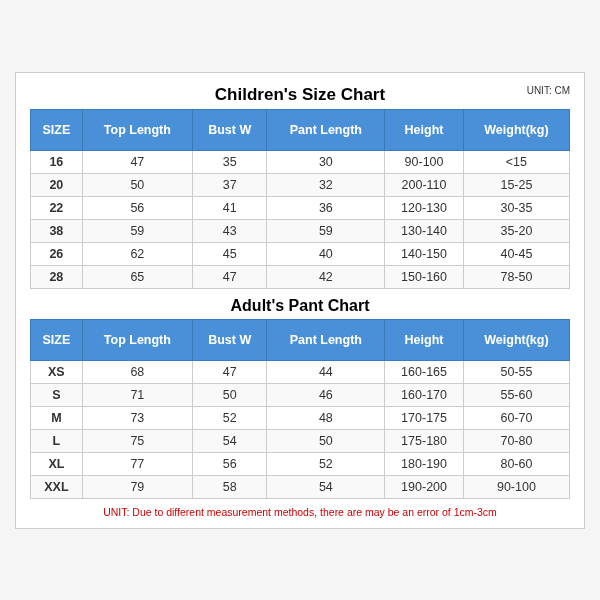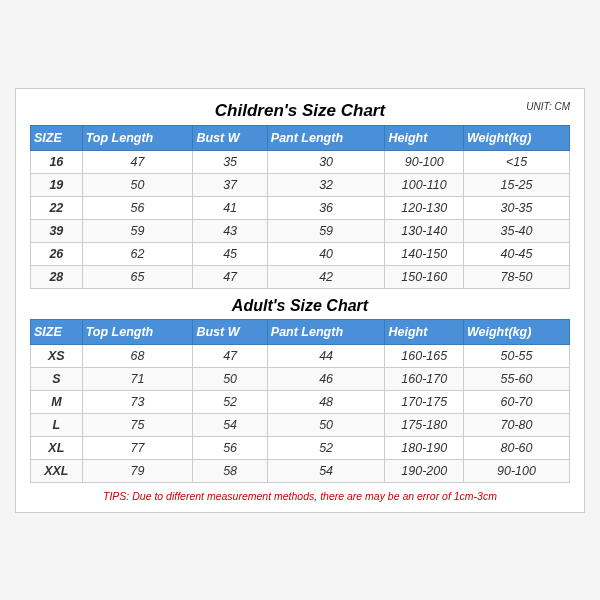--- a/index.html
+++ b/index.html
@@ -10,21 +10,20 @@
       display: flex;
       align-items: center;
       justify-content: center;
       font-family: Arial, sans-serif;
     }
     .chart-container {
       background: #fff;
       border: 1px solid #ccc;
       padding: 12px 14px 10px;
       width: 570px;
-      font-style: italic;
     }
     .main-title {
       text-align: center;
       font-size: 17px;
       font-weight: bold;
       margin-bottom: 4px;
       position: relative;
     }
     .unit-label {
       position: absolute;
@@ -36,22 +35,22 @@
     }
     table {
       width: 100%;
       border-collapse: collapse;
       font-size: 12.5px;
     }
     th {
       background: #4a90d9;
       color: #fff;
       font-weight: bold;
-      text-align: left;
-      padding: 5px 3px;
+      text-align: center;
+      padding: 13px 3px;
       border: 1px solid #3a7ab8;
     }
     td {
       text-align: center;
       padding: 4px 3px;
       border: 1px solid #ccc;
       color: #333;
     }
     tr:nth-child(even) td {
       background: #f9f9f9;
@@ -99,42 +98,42 @@
     <tbody id="children-tbody">
     <tr>
           <td>16</td>
           <td>47</td>
           <td>35</td>
           <td>30</td>
           <td>90-100</td>
           <td>&lt;15</td>
         </tr>
         <tr>
-          <td>19</td>
+          <td>20</td>
           <td>50</td>
           <td>37</td>
           <td>32</td>
-          <td>100-110</td>
+          <td>200-110</td>
           <td>15-25</td>
         </tr>
         <tr>
           <td>22</td>
           <td>56</td>
           <td>41</td>
           <td>36</td>
           <td>120-130</td>
           <td>30-35</td>
         </tr>
         <tr>
-          <td>39</td>
+          <td>38</td>
           <td>59</td>
           <td>43</td>
           <td>59</td>
           <td>130-140</td>
-          <td>35-40</td>
+          <td>35-20</td>
         </tr>
         <tr>
           <td>26</td>
           <td>62</td>
           <td>45</td>
           <td>40</td>
           <td>140-150</td>
           <td>40-45</td>
         </tr>
         <tr>
@@ -142,21 +141,21 @@
           <td>65</td>
           <td>47</td>
           <td>42</td>
           <td>150-160</td>
           <td>78-50</td>
         </tr>
       </tbody>
   </table>
 
   <div class="section-title">
-    <span>Adult's Size Chart</span>
+    <span>Adult's Pant Chart</span>
   </div>
 
   <table>
     <thead>
       <tr>
         <th>SIZE</th>
         <th>Top Length</th>
         <th>Bust W</th>
         <th>Pant Length</th>
         <th>Height</th>
@@ -208,15 +207,15 @@
           <td>XXL</td>
           <td>79</td>
           <td>58</td>
           <td>54</td>
           <td>190-200</td>
           <td>90-100</td>
         </tr>
       </tbody>
   </table>
 
-  <div class="tips">TIPS: Due to different measurement methods, there are may be an error of 1cm-3cm</div>
+  <div class="tips">UNIT: Due to different measurement methods, there are may be an error of 1cm-3cm</div>
 
 </div>
 
 </body></html>

